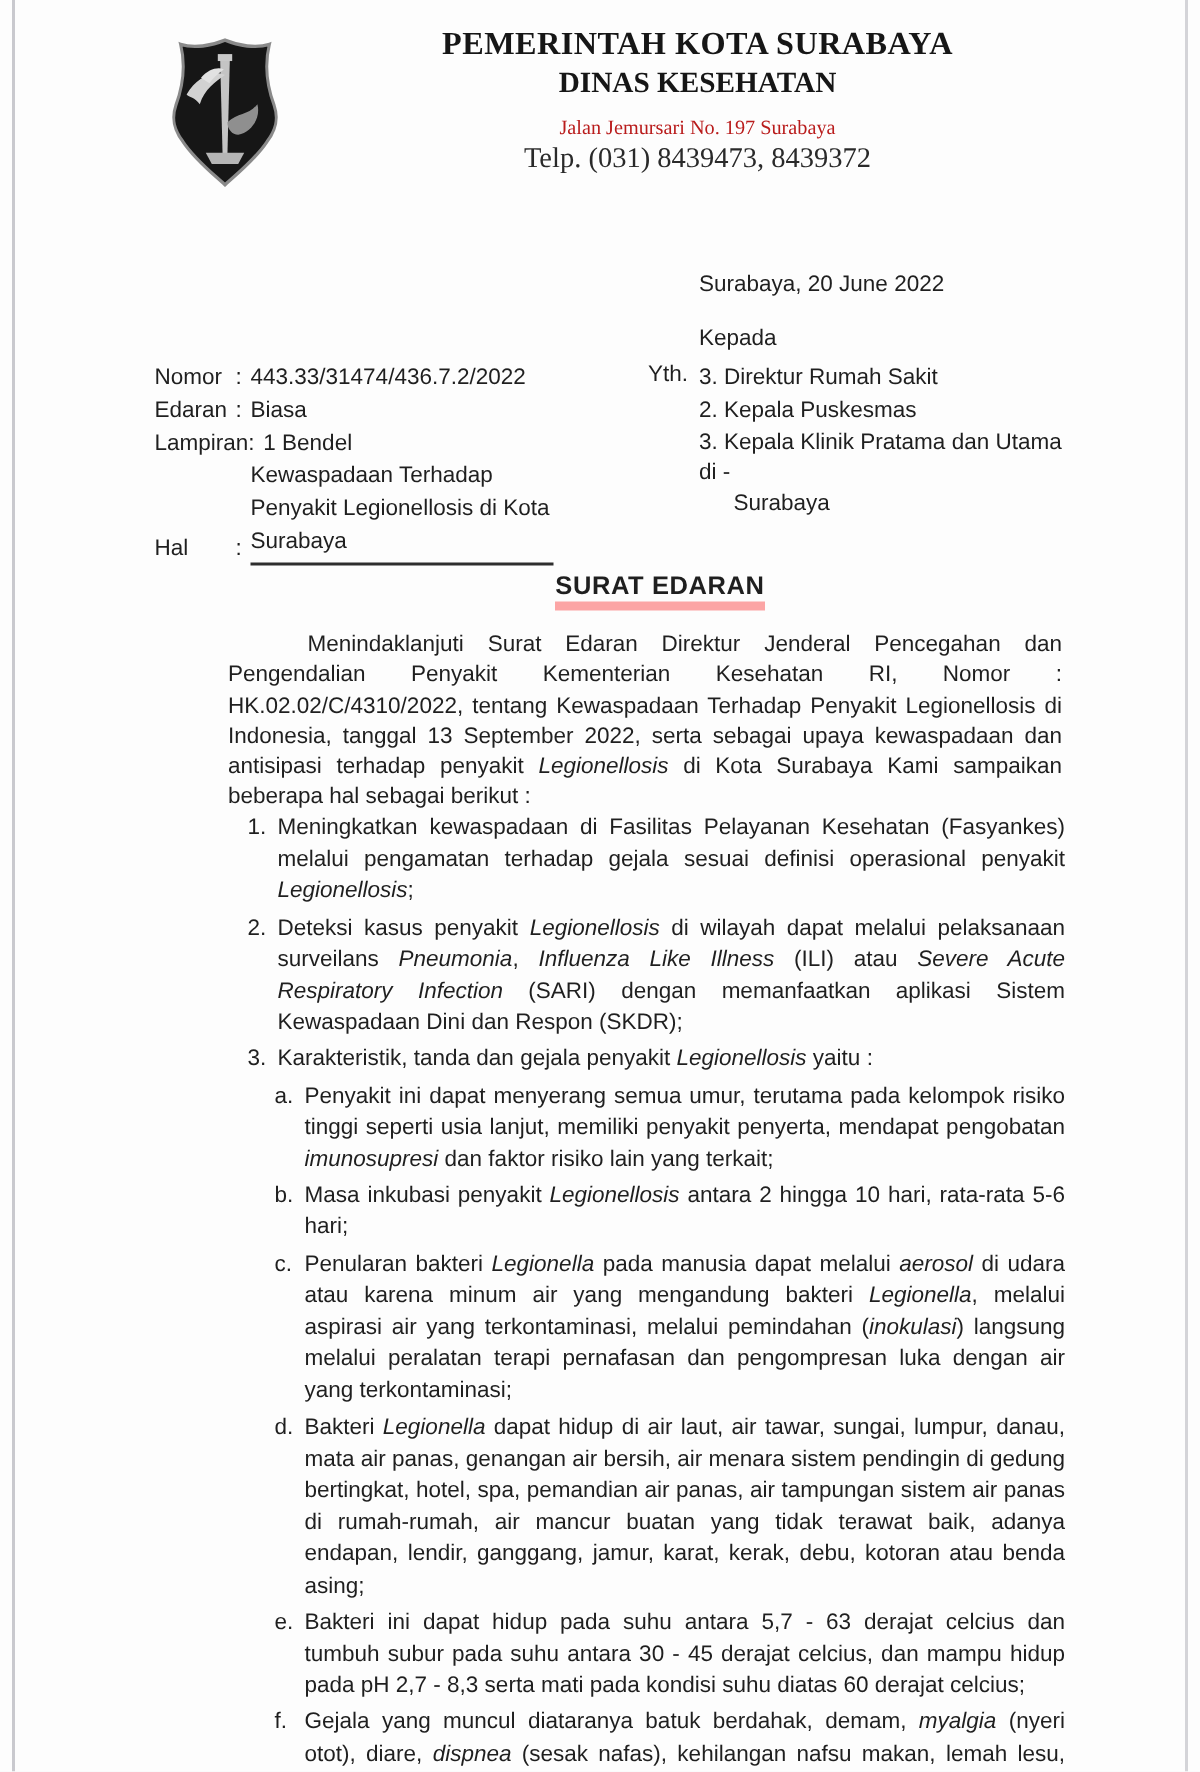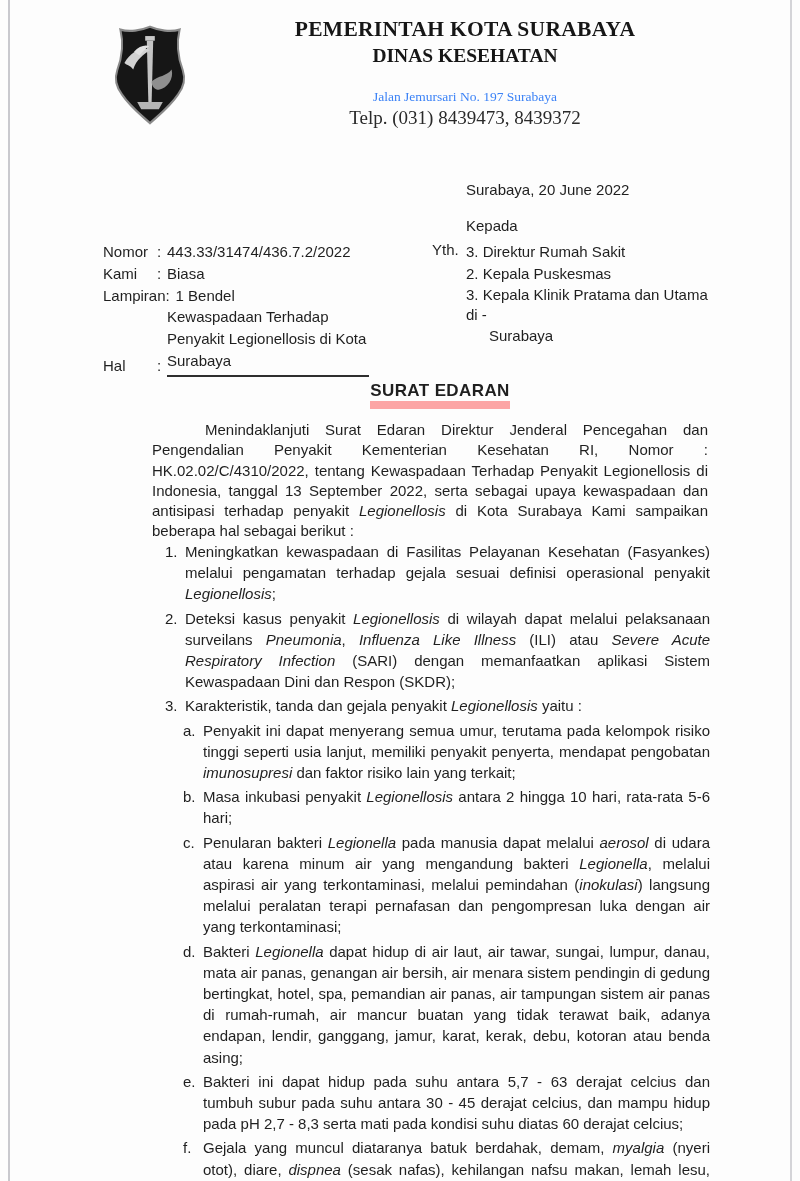--- a/index.html
+++ b/index.html
@@ -8,21 +8,21 @@
   .page { position:relative; width:800px; height:1181px; background:#fdfdfd; overflow:hidden; }
   .edge { position:absolute; top:0; bottom:0; }
   .edge-l { left:8px; width:2px; background:#c9c9ce; }
   .edge-r { left:790px; width:2px; background:#d4d4d8; }
 
   
   .logo { position:absolute; left:110px; top:24px; width:80px; height:102px; }
   .lh-text { position:absolute; left:215px; top:17px; width:500px; text-align:center;font-family:Liberation Serif, serif; }
   .lh1 { font-size:21.5px; font-weight:bold; letter-spacing:.3px; color:#161616; }
   .lh2 { font-size:19.5px; font-weight:bold; margin-top:3px; color:#161616; }
-  .lh3 { font-size:13.5px; margin-top:22px; color:#3b82f6; }
+  .lh3 { font-size:13.5px; margin-top:10px; color:#b91c1c; }
   .lh4 { font-size:19px; margin-top:2px; color:#2a2a2a; }
 
   .txt15 { font-size:15px; }
 
   .dateline   { position:absolute; left:466px; top:181px; }
   .kepada     { position:absolute; left:466px; top:217px; }
   .yth        { position:absolute; left:432px; top:241px; }
   .recipients { position:absolute; left:466px; top:241px; line-height:21.6px; }
   .di         { position:absolute; left:466px; top:306px; }
   .di-city    { position:absolute; left:489px; top:327px; }
@@ -30,21 +30,21 @@
   
   .meta { position:absolute; left:103px; top:241px; width:290px; line-height:21.8px; }
   .meta-row { display:flex; align-items:flex-end; }
   .ml { flex:0 0 54px; }
   .mc { flex:0 0 10px; }
   .mv { flex:1; }
   .hal-underline { width:202px; border-bottom:2px solid #2e2e2e; margin-top:3px; }
 
   
   .title { position:absolute; left:150px; top:381px; width:580px; text-align:center; }
-  .title span { font-size:17px; font-weight:bold; letter-spacing:.4px; border-bottom:8px solid #fca5a5; padding-bottom:1px; }
+  .title span { font-size:17px; font-weight:bold; letter-spacing:.4px; border-bottom:6px solid #fca5a5; padding-bottom:1px; }
 
   
   .opening { position:absolute; left:152px; top:420px; width:556px;
              line-height:20.3px; text-align:justify; text-indent:53px; }
 
   
   .list { position:absolute; left:165px; top:541px; width:545px; line-height:21.2px; }
   .li { display:flex; margin-bottom:3px; }
   .li .mk { flex:0 0 20px; }
   .li .tx { flex:1; text-align:justify; }
@@ -89,21 +89,21 @@
   <div class="di txt15">di -</div>
   <div class="di-city txt15">Surabaya</div>
 
   <div class="meta txt15">
     <div class="meta-row">
       <span class="ml">Nomor</span>
       <span class="mc">:</span>
       <span class="mv">443.33/31474/436.7.2/2022</span>
     </div>
     <div class="meta-row">
-      <span class="ml">Kami</span>
+      <span class="ml">Edaran</span>
       <span class="mc">:</span>
       <span class="mv">Biasa</span>
     </div>
     <div class="meta-row">
       <span class="ml">Lampiran</span>
       <span class="mc">:</span>
       <span class="mv">1 Bendel</span>
     </div>
     <div class="meta-row">
       <span class="ml">Hal</span>

